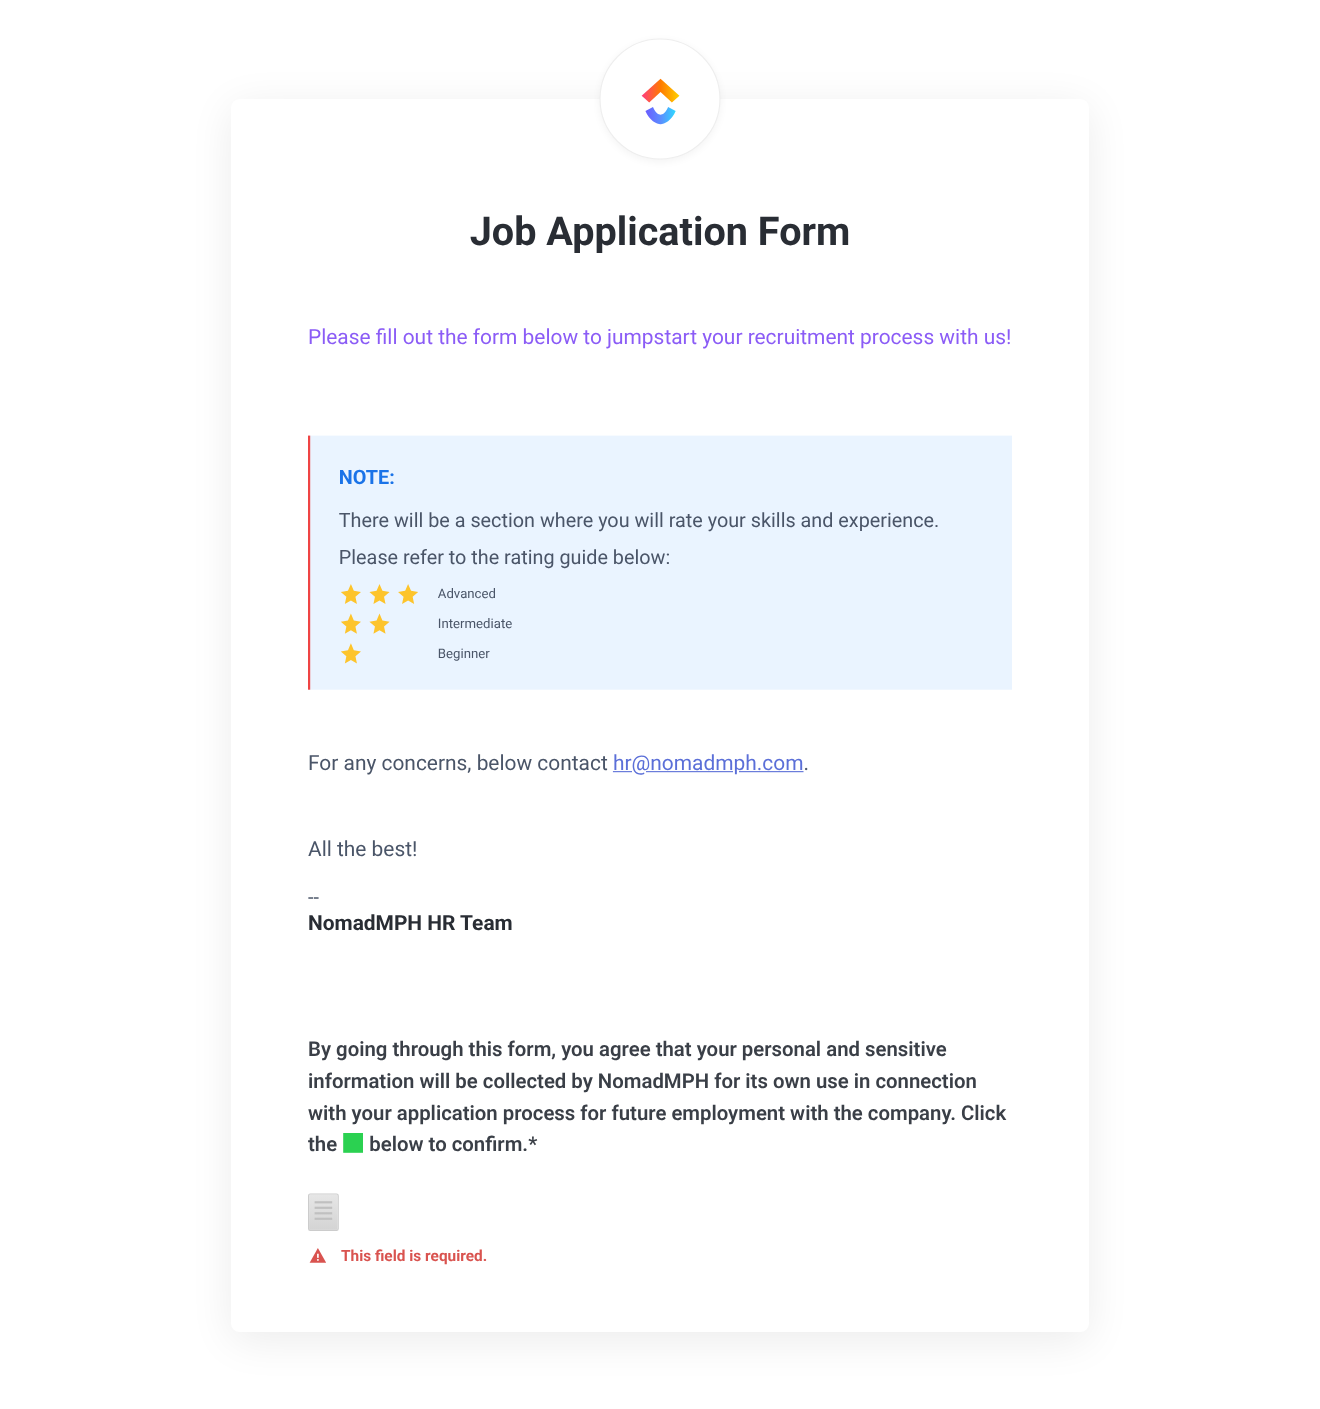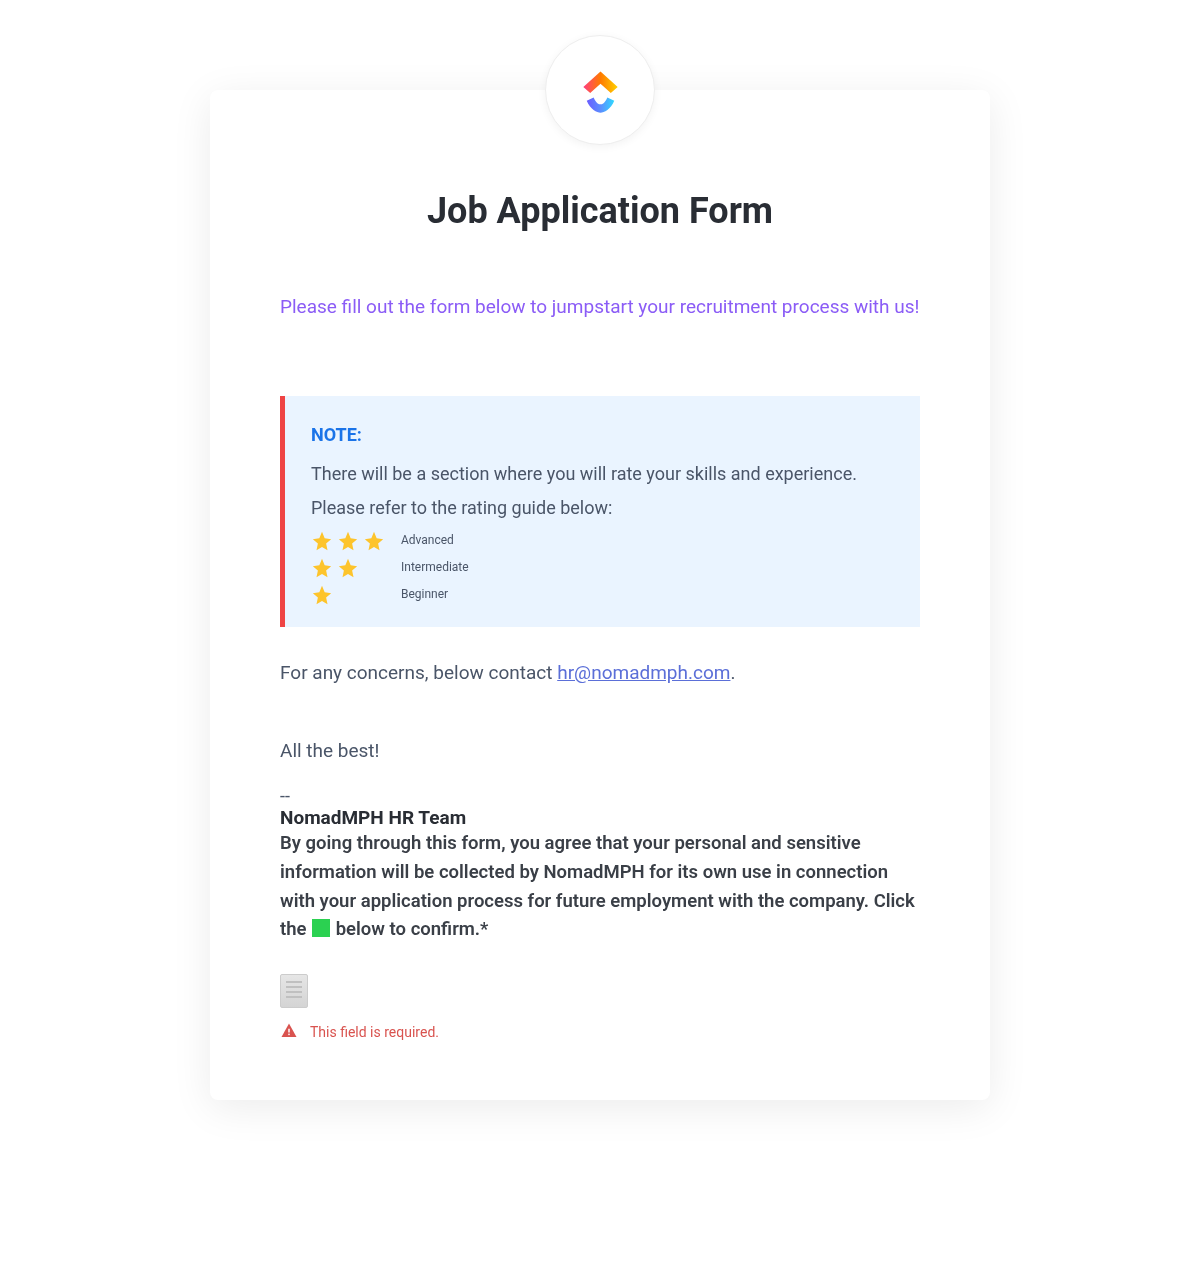--- a/index.html
+++ b/index.html
@@ -43,23 +43,23 @@
     margin-bottom: 60px;
   }
   .intro {
     font-size: 19px;
     color: #8b5cf6;
     line-height: 1.6;
     margin-bottom: 74px;
   }
   .note-box {
     background: #eaf4ff;
-    border-left: 5px solid #ef4444;
+    border-left: 2px solid #ef4444;
     padding: 22px 26px;
-    margin-bottom: 34px;
+    margin-bottom: 55px;
     font-size: 18px;
     color: #4a5568;
     line-height: 1.9;
   }
   .note-title {
     color: #1a73e8;
     font-weight: 700;
     font-size: 18px;
     margin-bottom: 4px;
   }
@@ -83,20 +83,21 @@
   .contact a { color: #5b6fd8; text-decoration: underline; text-align: center; }
   .signoff {
     font-size: 19px;
     color: #4a5568;
     margin-bottom: 4px;
   }
   .team {
     font-size: 19px;
     color: #292d34;
     font-weight: 700;
+    margin-bottom: 90px;
   }
   .divider-text { font-size: 18px; color: #4a5568; }
   .consent {
     font-size: 18.5px;
     color: #3a3f47;
     line-height: 1.55;
     font-weight: 600;
     margin-bottom: 30px;
   }
   .green-square {
@@ -116,24 +117,25 @@
   }
   .consent-icon::before {
     content: "";
     position: absolute;
     left: 5px; right: 5px; top: 6px;
     height: 2px; background: #c0c0c0;
     box-shadow: 0 5px 0 #c0c0c0, 0 10px 0 #c0c0c0, 0 15px 0 #c0c0c0;
   }
   .error-row {
     display: flex;
-    align-items: flex-end;
+    align-items: center;
     gap: 12px;
     font-size: 14px;
     color: #d9534f;
+    font-weight: bold;
   }
   .warn-tri { width: 18px; height: 18px; }
 </style>
 </head>
 <body>
 
 <div class="card">
   <div class="logo-circle">
     <svg class="logo-svg" viewBox="0 0 64 64">
       <defs>

